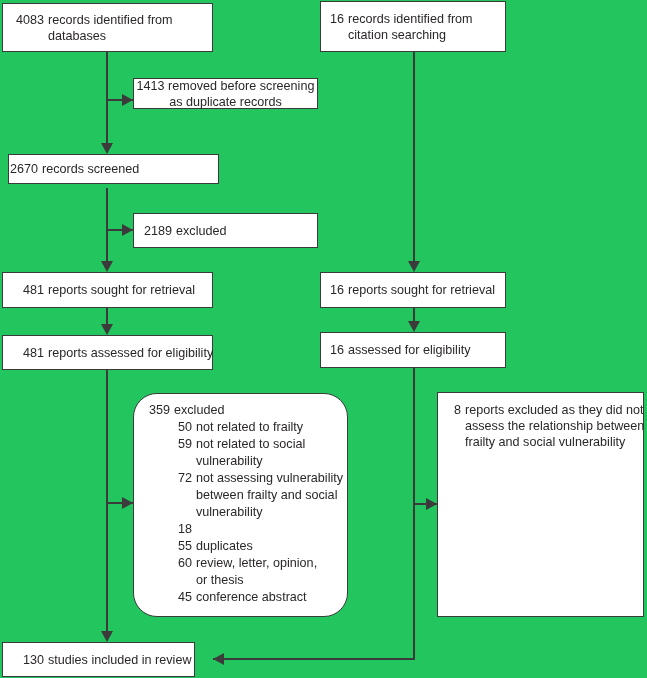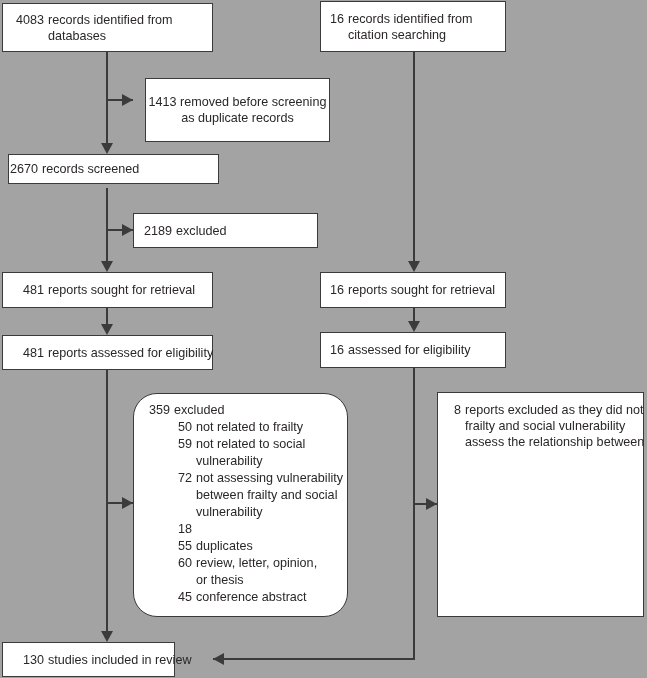--- a/index.html
+++ b/index.html
@@ -1,19 +1,19 @@
 <!DOCTYPE html>
 <html><head>
 <meta charset="utf-8">
 <style>
   html,body{margin:0;padding:0;background:#ffffff;}
   .canvas{
     position:relative;
     width:647px;height:678px;
-    background:#a3a3a3;
+    background:#22c55e;
     font-family:"Liberation Sans","DejaVu Sans",sans-serif;
     font-size:12.6px;
     line-height:16px;
     color:#2b2728;
     overflow:hidden;
   }
   .box{
     position:absolute;
     box-sizing:border-box;
     background:#ffffff;
@@ -26,30 +26,30 @@
   .content.center{display:block;width:100%;text-align:center;}
   .num{white-space:pre;margin-right:4px;}
   .numL{min-width:29px;text-align:right;}  
   .numI{min-width:14px;text-align:right;margin-right:4px;white-space:pre;}
   .label div{white-space:nowrap;}
   .excl-list{line-height:17px;}
   .item{display:flex;margin-left:29px;}
   
   .bx-db    {left:2px;  top:3px;  width:211px;height:49px;padding-left:12px;}
   .bx-cit   {left:320px;top:1px;  width:186px;height:51px;padding-left:9px;}
-  .bx-dup   {left:133px;top:78px; width:185px;height:64px;margin-left:12px;}
+  .bx-dup   {left:133px;top:78px; width:185px;height:31px;}
   .bx-scr   {left:8px;  top:154px;width:211px;height:30px;}
   .bx-exc1  {left:133px;top:213px;width:185px;height:35px;padding-left:10px;}
   .bx-sgtL  {left:2px;  top:272px;width:211px;height:36px;padding-left:12px;}
   .bx-sgtR  {left:320px;top:272px;width:186px;height:36px;padding-left:9px;}
   .bx-assL  {left:2px;  top:335px;width:211px;height:35px;padding-left:12px;}
   .bx-assR  {left:320px;top:332px;width:186px;height:36px;padding-left:9px;}
   .bx-exc2  {left:133px;top:393px;width:215px;height:224px;padding:8px 6px 0 15px;border-radius:24px;}
   .bx-exc3  {left:437px;top:392px;width:207px;height:225px;padding:9px 6px 0 16px;}
-  .bx-inc   {left:2px;  top:642px;width:173px;height:35px;padding-left:12px;}
+  .bx-inc   {left:2px;  top:642px;width:193px;height:35px;padding-left:12px;}
   
   .vl,.hl{position:absolute;background:#3b3b3b;}
   .vl{width:2px;}
   .hl{height:2px;}
   .vl-a{left:106px;top:52px; height:92px;}
   .vl-b{left:106px;top:188px;height:74px;}
   .vl-c{left:106px;top:308px;height:17px;}
   .vl-d{left:106px;top:370px;height:262px;}
   .vl-e{left:413px;top:52px; height:210px;}
   .vl-f{left:413px;top:308px;height:14px;}
@@ -244,22 +244,22 @@
         </div>
       </div>
     </div>
   </div>
 
   <div class="box bx-exc3 top">
     <div class="content">
       <span class="num">8</span>
       <div class="label">
         <div>reports excluded as they did not</div>
+        <div>assess the relationship between</div>
         <div>frailty and social vulnerability</div>
-        <div>assess the relationship between</div>
       </div>
     </div>
   </div>
 
   <div class="box bx-inc">
     <div class="content">
       <span class="num numL">130</span>
       <div class="label">
         <div>studies included in review</div>
       </div>

